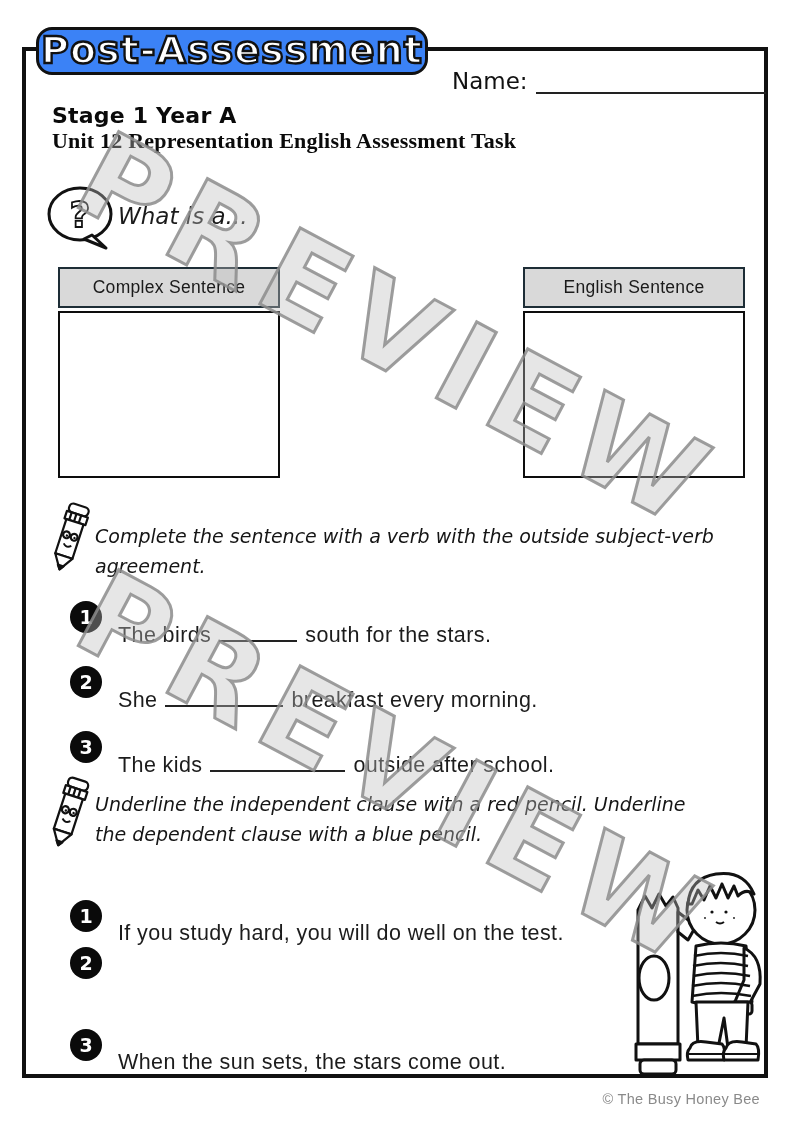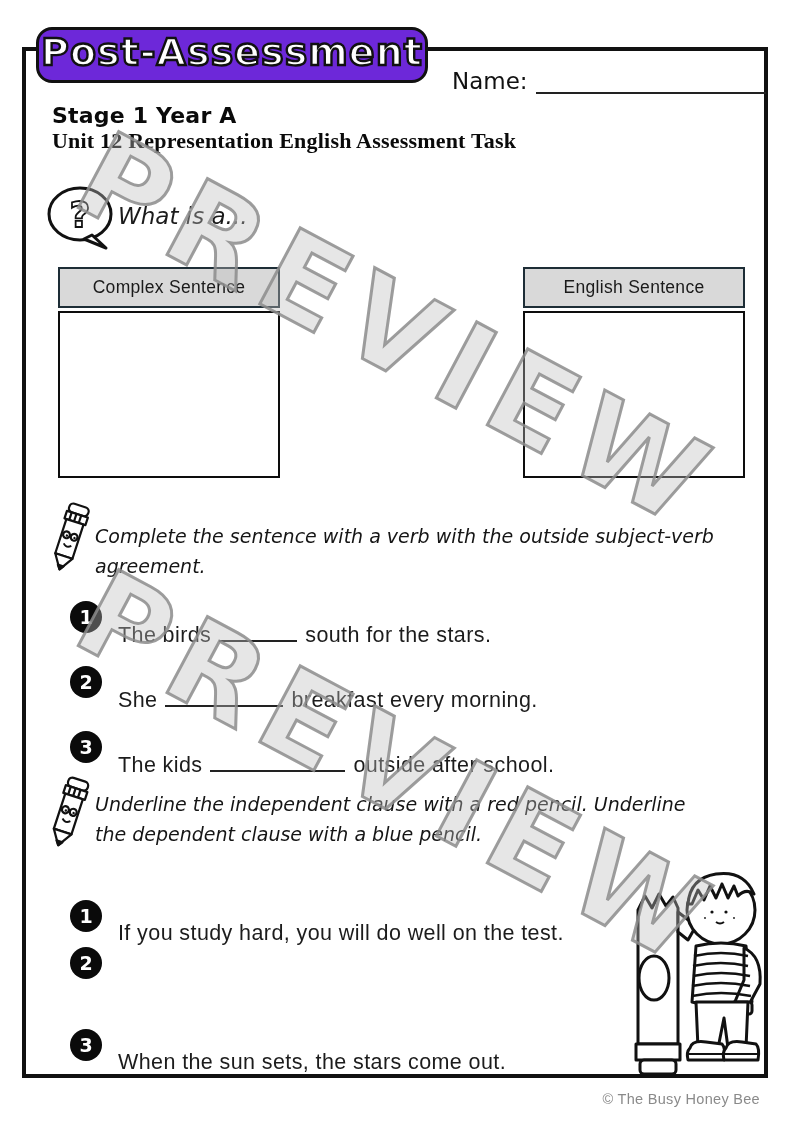--- a/index.html
+++ b/index.html
@@ -19,25 +19,25 @@
     position: absolute;
     left: 22px; top: 47px;
     width: 746px; height: 1031px;
     border: 4px solid #111111;
   }
 
   
   .title-badge {
     position: absolute;
     left: 36px; top: 27px;
-    width: 392px; height: 56px;
-    background: #6d28d9;
+    width: 392px; height: 48px;
+    background: #3b82f6;
     border: 3.5px solid #111111;
     border-radius: 16px;
-    display: flex; align-items: flex-start; justify-content: center;
+    display: flex; align-items: flex-end; justify-content: center;
     z-index: 3;
   }
   .title-text {
     font-family: "DejaVu Sans", sans-serif;
     font-weight: 700;
     font-size: 38px;
     letter-spacing: 1px;
     color: #ffffff;
     -webkit-text-stroke: 2.4px #111111;
     white-space: nowrap;

